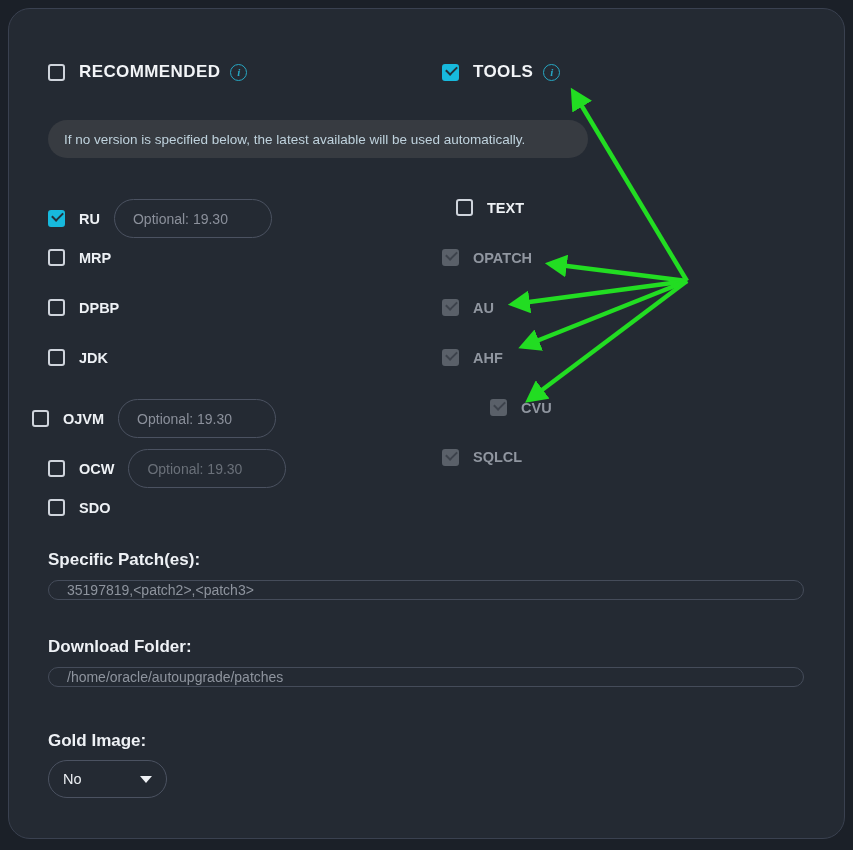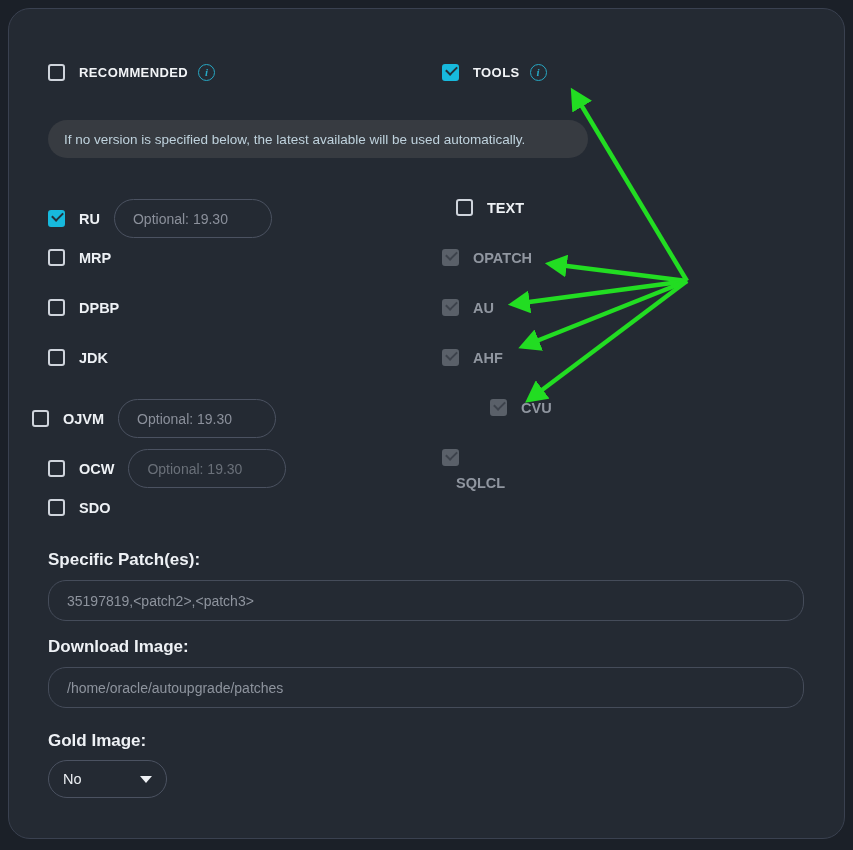--- a/index.html
+++ b/index.html
@@ -25,21 +25,21 @@
   }
 
   
   .hdr-row {
     position: absolute;
     display: flex;
     align-items: center;
     height: 24px;
   }
   .hdr-label {
-    font-size: 13px;
+    font-size: 17px;
     font-weight: bold;
     color: #f2f4f7;
     letter-spacing: 0.4px;
     margin-left: 14px;
     white-space: nowrap;
   }
   .info-icon {
     margin-left: 10px;
     width: 17px; height: 17px;
     border: 1.6px solid #27a8c4;
@@ -151,21 +151,21 @@
   .fld-label {
     position: absolute;
     font-size: 17px;
     font-weight: bold;
     color: #eef1f5;
   }
   .wide {
     position: absolute;
     left: 48px;
     width: 756px;
-    height: 41px;
+    height: 20px;
     border: 1px solid #454c5a;
     border-radius: 18px;
     background: transparent;
     color: #e6e9ee;
     font-size: 14px;
     font-family: "Liberation Sans", sans-serif;
     padding: 0 18px;
     outline: none;
   }
   .wide::placeholder { color: #8e949e; }
@@ -279,29 +279,29 @@
 <div class="opt" style="left:442px; top:349px;">
   <div class="cb dis"></div>
   <span class="opt-label dim">AHF</span>
 </div>
 
 <div class="opt" style="left:442px; top:399px;padding-left:48px;">
   <div class="cb dis"></div>
   <span class="opt-label dim">CVU</span>
 </div>
 
-<div class="opt" style="left:442px; top:440px; align-items:flex-start;flex-direction:column;">
+<div class="opt" style="left:442px; top:440px; align-items:flex-start;">
   <div class="cb dis" style="margin-top:9px;"></div>
   <span class="opt-label dim" style="margin-top:9px;">SQLCL</span>
 </div>
 
 <div class="fld-label" style="left:48px; top:550px;">Specific Patch(es):</div>
 <input class="wide" style="top: 580px;" placeholder="35197819,&lt;patch2&gt;,&lt;patch3&gt;">
 
-<div class="fld-label" style="left:48px; top:637px;">Download Image:</div>
+<div class="fld-label" style="left:48px; top:637px;">Download Folder:</div>
 <input class="wide" style="top: 667px;" placeholder="/home/oracle/autoupgrade/patches">
 
 <div class="fld-label" style="left:48px; top:731px;">Gold Image:</div>
 <div id="gold-select">
   <span class="val">No</span>
   <span class="chev"></span>
 </div>
 
 <svg id="arrows" viewBox="0 0 853 850" xmlns="http://www.w3.org/2000/svg">
   <defs>

